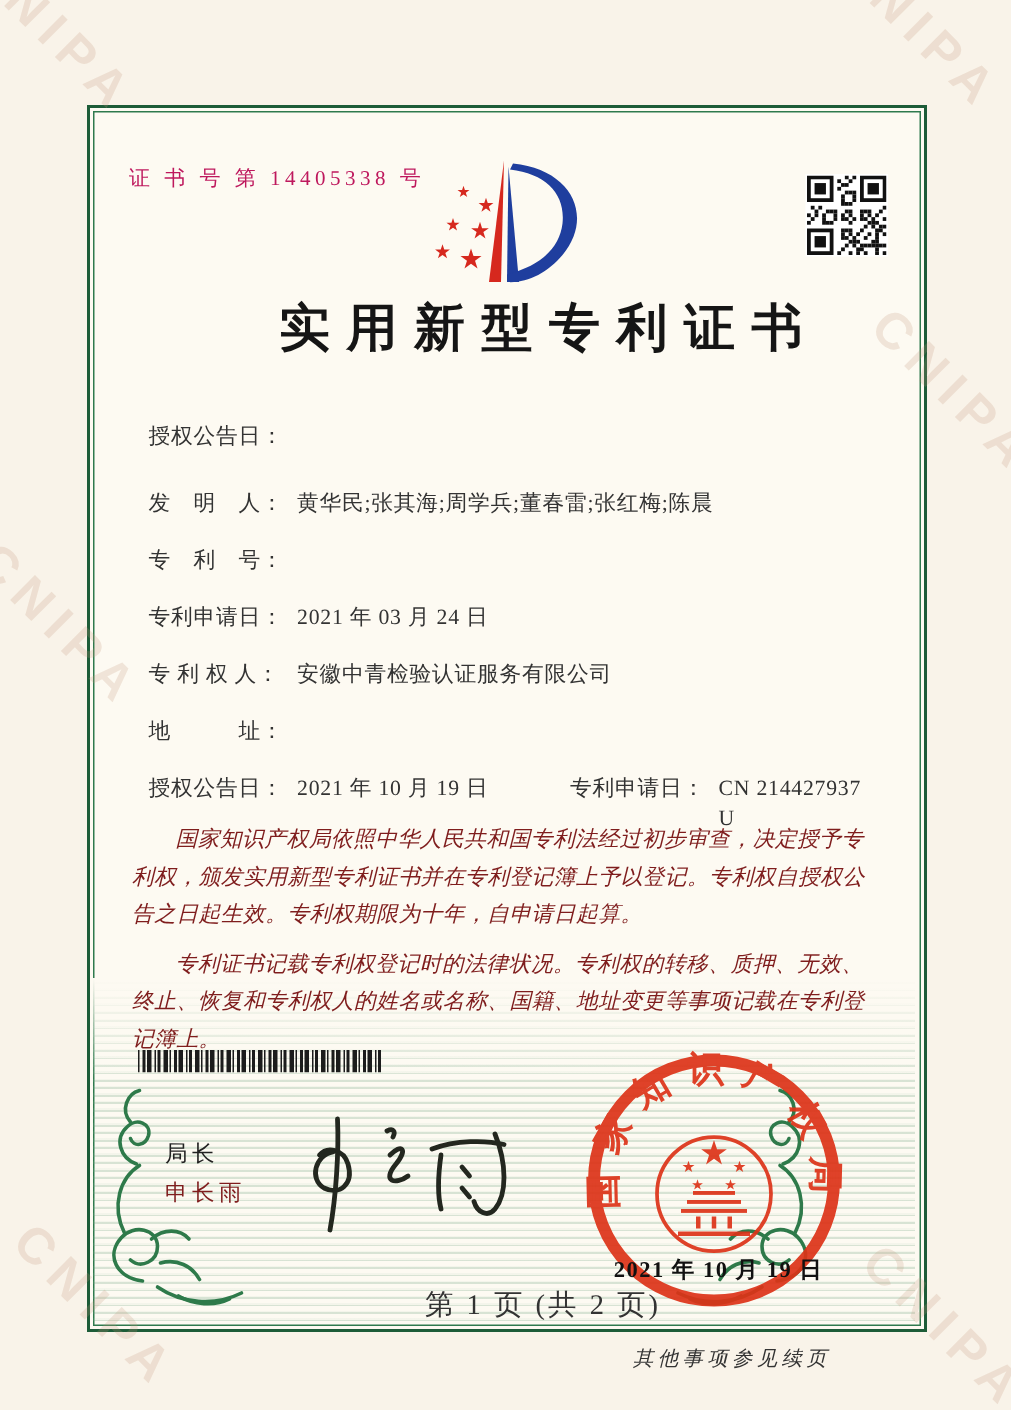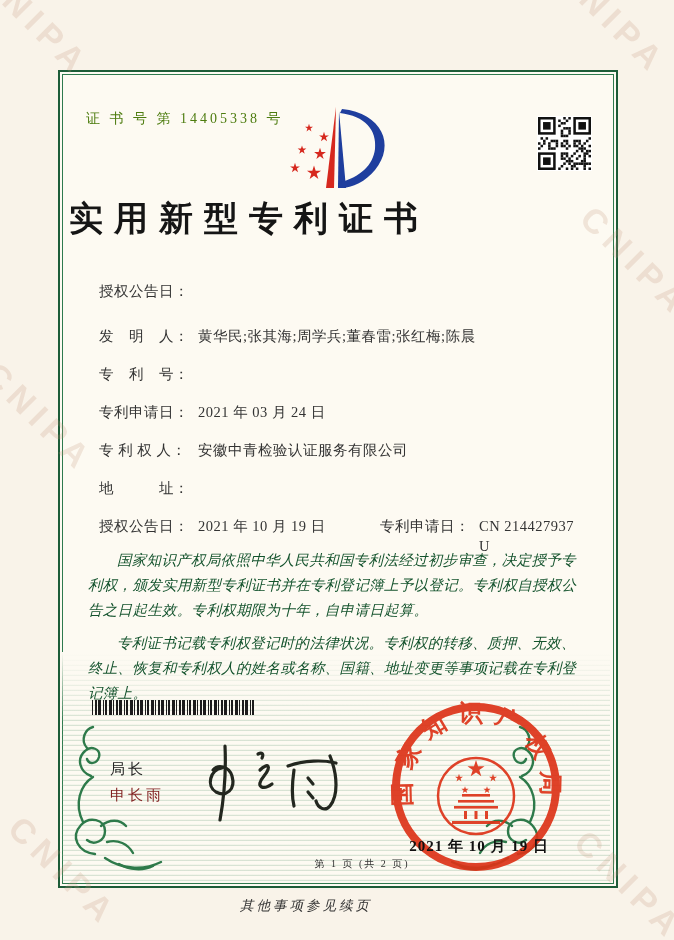--- a/index.html
+++ b/index.html
@@ -30,55 +30,55 @@
     position:absolute;left:62px;top:652px;width:548px;height:229px;z-index:1;
     background:
       linear-gradient(180deg,#fdfaf2 0%,rgba(253,250,242,0) 30%),
       repeating-linear-gradient(0deg,rgba(104,158,122,0.25) 0 1px,rgba(160,200,172,0.10) 1px 2px,transparent 2px 5px);
   }
   .ornament{position:absolute;z-index:3;}
   
   .content{position:absolute;inset:0;z-index:4;}
   .cert-no{
     position:absolute;left:86px;top:110px;
-    font-size:14px;letter-spacing:3px;color:#4d7c0f;
+    font-size:14px;letter-spacing:3px;color:#be185d;
   }
   .logo{position:absolute;left:272px;top:103px;}
   .qr{position:absolute;left:537px;top:116px;background:#fff;padding:1px;}
   .title{
-    position:absolute;left:58px;top:196px;width:488px;text-align:left;
+    position:absolute;left:58px;top:196px;width:488px;text-align:right;
     font-size:34px;font-weight:bold;letter-spacing:11px;text-indent:11px;color:#151515;
   }
   .fields{position:absolute;left:99px;top:281px;width:478px;font-size:14.5px;color:#333;}
   .frow{display:flex;margin-bottom:18px;line-height:20px;letter-spacing:0.5px;}
   .frow.gap-lg{margin-bottom:25px;}
   .flabel{width:99px;flex:0 0 99px;white-space:pre;}
   .fvalue{flex:1;white-space:pre-wrap;}
   .auth-pair{display:flex;}
   .auth-pair.first{width:281px;flex:0 0 281px;}
   .paras{
     position:absolute;left:88px;top:548px;width:500px;
-    font-size:14.5px;line-height:25px;color:#14532d;font-style:italic;
+    font-size:14.5px;line-height:25px;color:#7f1d1d;font-style:italic;
   }
   .paras p{margin:0 0 8px 0;text-indent:2em;letter-spacing:0.3px;}
   .barcode{position:absolute;left:92px;top:700px;}
   .sig-title{position:absolute;left:110px;top:760px;font-size:15px;letter-spacing:3px;color:#222;}
   .sig-name{position:absolute;left:110px;top:786px;font-size:15px;letter-spacing:3px;color:#7f1d1d;}
   .signature{position:absolute;left:192px;top:740px;}
   .seal{position:absolute;left:388px;top:699px;opacity:0.92;}
   .seal-date{
     position:absolute;left:396px;top:837px;width:166px;text-align:center;
     font-size:15px;font-weight:bold;letter-spacing:1px;color:#111;z-index:5;
   }
   .page-num{
     position:absolute;left:58px;top:857px;width:608px;text-align:center;
-    font-size:10px;letter-spacing:2px;color:#333;
+    font-size:19px;letter-spacing:2px;color:#333;
   }
   .cont-note{
-    position:absolute;left:58px;top:897px;width:496px;text-align:center;
+    position:absolute;left:58px;top:897px;width:496px;text-align:right;
     font-size:13.5px;letter-spacing:3px;color:#333;font-style:italic;
   }
 </style>
 </head>
 <body>
 
 <div class="wm" style="left:-34px;top:2px;">CNIPA</div>
 <div class="wm" style="left:543px;top:0px;">CNIPA</div>
 <div class="wm" style="left:566px;top:242px;">CNIPA</div>
 <div class="wm" style="left:-30px;top:398px;">CNIPA</div>

